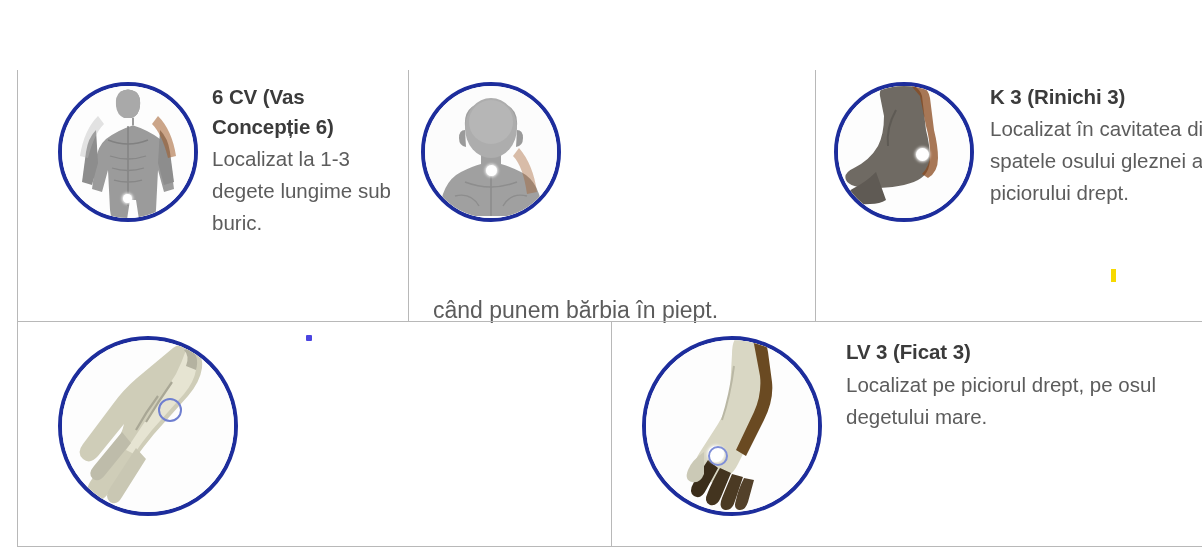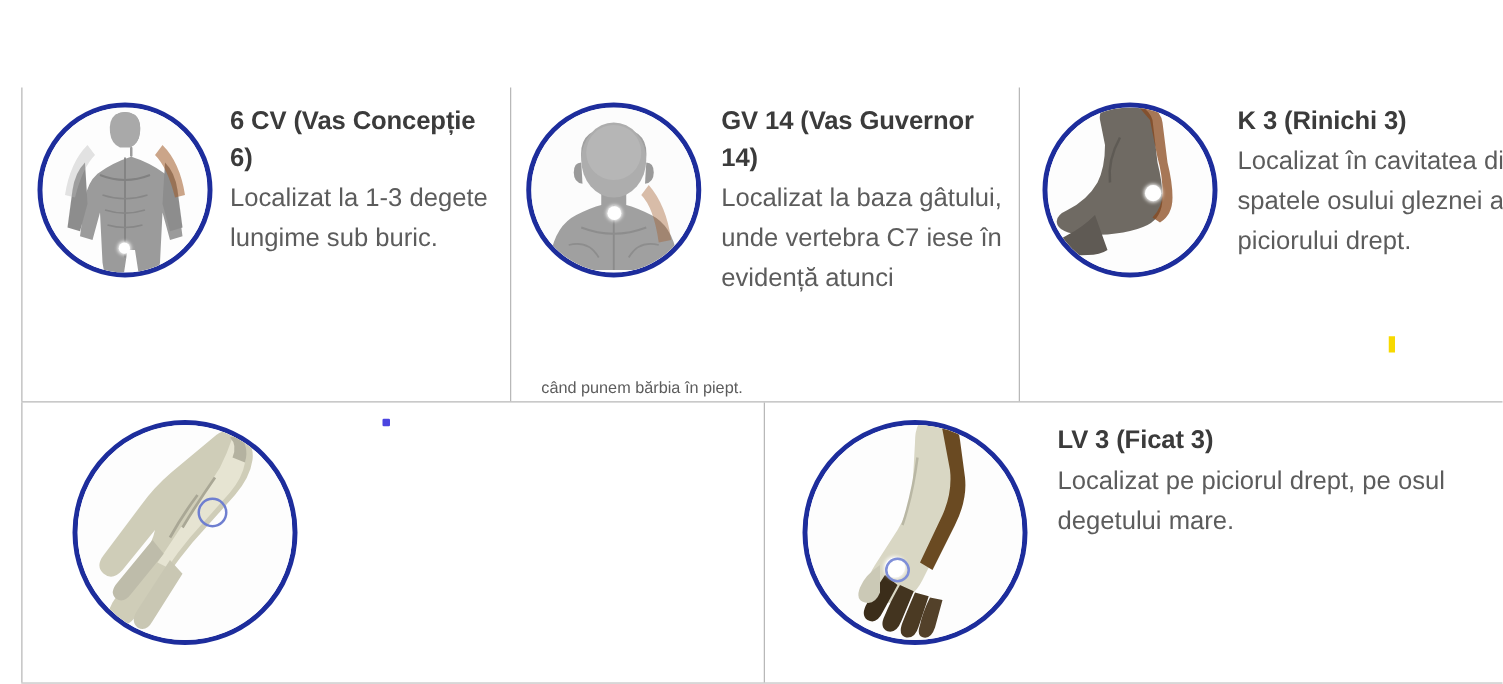--- a/index.html
+++ b/index.html
@@ -41,21 +41,21 @@
   .row-2 .cell { border-left: 1px solid #b8b8b8; }
   .row-2 .cell:last-child { border-right: 1px solid #b8b8b8; }
 
   .cell {
     box-sizing: border-box;
     position: relative;
     padding: 0;
   }
 
   
-  .c1 { width: 391px; }
+  .c1 { width: 391px; padding-left: 28px; }
   .c2 { width: 407px; }
   .c3 { width: 417px; }
 
   
   .c4 { width: 594px; }
   .c5 { width: 621px; }
 
   .cell-inner {
     display: flex;
     align-items: flex-start;
@@ -99,21 +99,21 @@
     color: #5c5c5c;
     margin: 0;
   }
 
   
   .c2 .textcol { padding-left: 16px; }
   .c2 .overflow-line {
     position: absolute;
     left: 24px;
     top: 224px;
-    font-size: 13px;
+    font-size: 23px;
     line-height: 32px;
     color: #5c5c5c;
     white-space: nowrap;
   }
 
   .c3 .cell-inner { padding-left: 18px; }
   .c3 .textcol { padding-left: 16px; }
 
   .c4 .cell-inner { padding: 14px 10px 0 40px; }
   .c4 .textcol { padding-left: 24px; }
@@ -203,24 +203,20 @@
                 <path d="M92 44 q6 0 6 8 q0 8 -7 9 z" fill="#9a9a9a"></path>
                 <path d="M66 78 l0 52" stroke="#8b8b8b" stroke-width="1.5" fill="none"></path>
                 <path d="M40 96 q26 10 52 0" stroke="#8d8d8d" stroke-width="1.5" fill="none"></path>
                 <path d="M30 110 q16 -4 24 10 M102 110 q-16 -4 -24 10" stroke="#8d8d8d" stroke-width="1.4" fill="none"></path>
                 <path d="M94 62 q14 16 18 44 l-10 2 q-4 -28 -14 -38 z" fill="#a35c2a" opacity="0.4"></path>
               </g>
             </svg>
             <span class="pt-marker" style="width:11px;height:11px;left:61px;top:79px;"></span>
           </div>
         </div>
-        <div class="textcol">
-          <div class="pt-title">GV 14 (Vas Guvernor 14)</div>
-          <div class="pt-desc">Localizat la baza gâtului, unde vertebra C7 iese în evidență atunci</div>
-        </div>
       </div>
       <div class="overflow-line">când punem bărbia în piept.</div>
       <span class="yellow-caret"></span>
     </div>
 
     <div class="cell c3">
       <div class="cell-inner">
         <div class="thumb">
           <div class="ring ring-r1">
             <svg class="fig" viewBox="0 0 132 132" preserveAspectRatio="xMidYMid slice">

